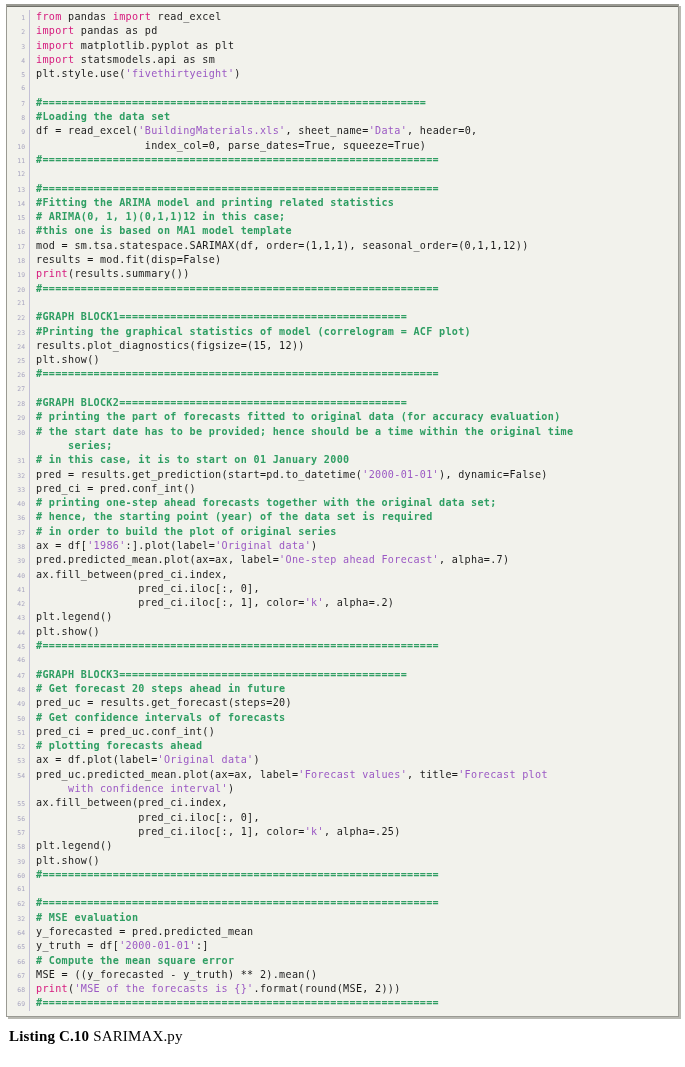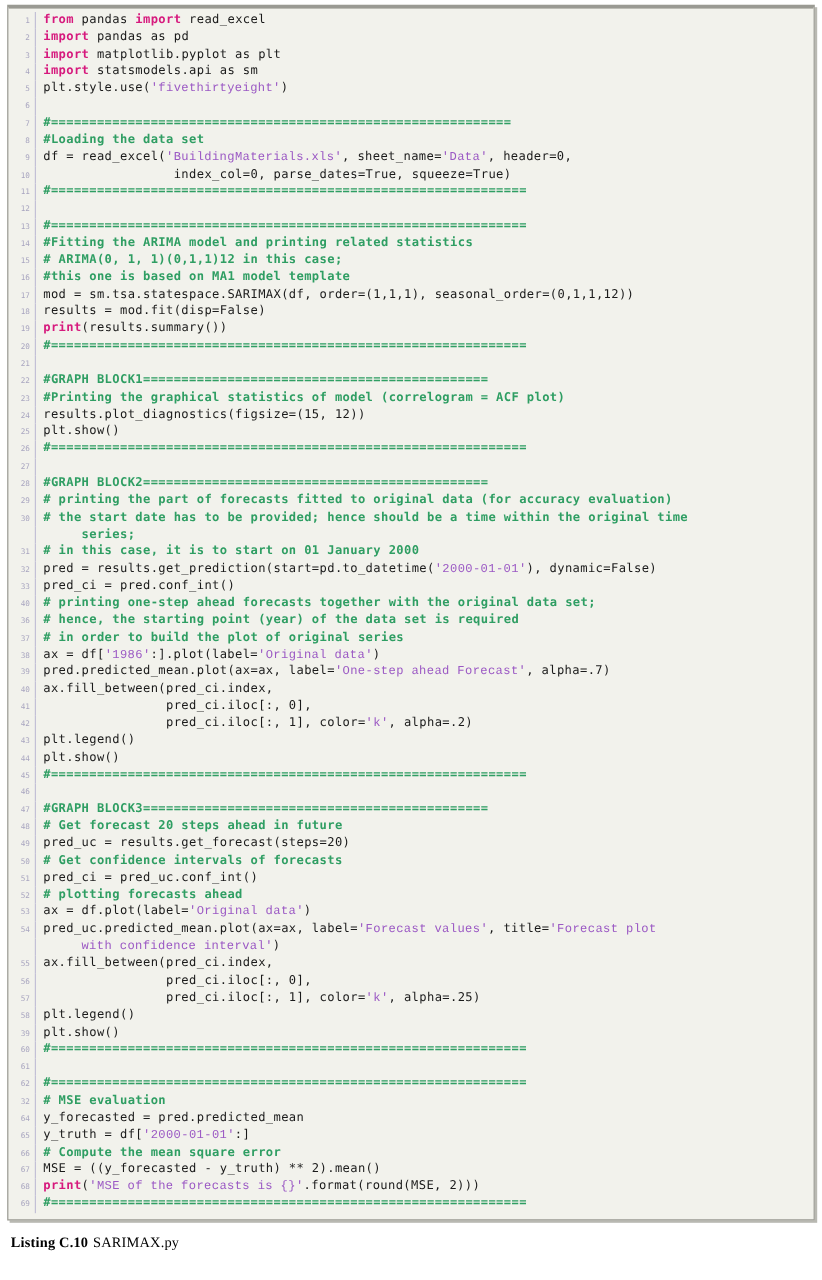--- a/index.html
+++ b/index.html
@@ -78,31 +78,31 @@
     flex: 1 1 auto;
     font-family: "DejaVu Sans Mono", "Liberation Mono", monospace;
     font-size: 10.1px;
     letter-spacing: 0.32px;
     color: #1a1a1a;
     white-space: pre;
     overflow: hidden;
   }
 
   
-  .kw   { color: #d6197d; font-weight: bold; }
-  .str  { color: #9b59c4; font-family: Liberation Mono, monospace; }
+  .kw   { color: #d6197d; font-weight: normal; }
+  .str  { color: #9b59c4; }
   .cmt  { color: #2f9e63; font-weight: bold; }
   .plain{ color: #1a1a1a; }
 
   
   .caption {
     margin-top: 11px;
     padding-left: 3px;
     font-family: "Liberation Serif", "DejaVu Serif", serif;
-    font-size: 12px;
+    font-size: 15px;
     color: #000000;
     letter-spacing: 0.15px;
   }
   .caption .cap-label { font-weight: bold; }
   .caption .cap-title { font-weight: normal; margin-left: 4px; }
 </style>
 </head>
 <body>
 
 <div id="page">

